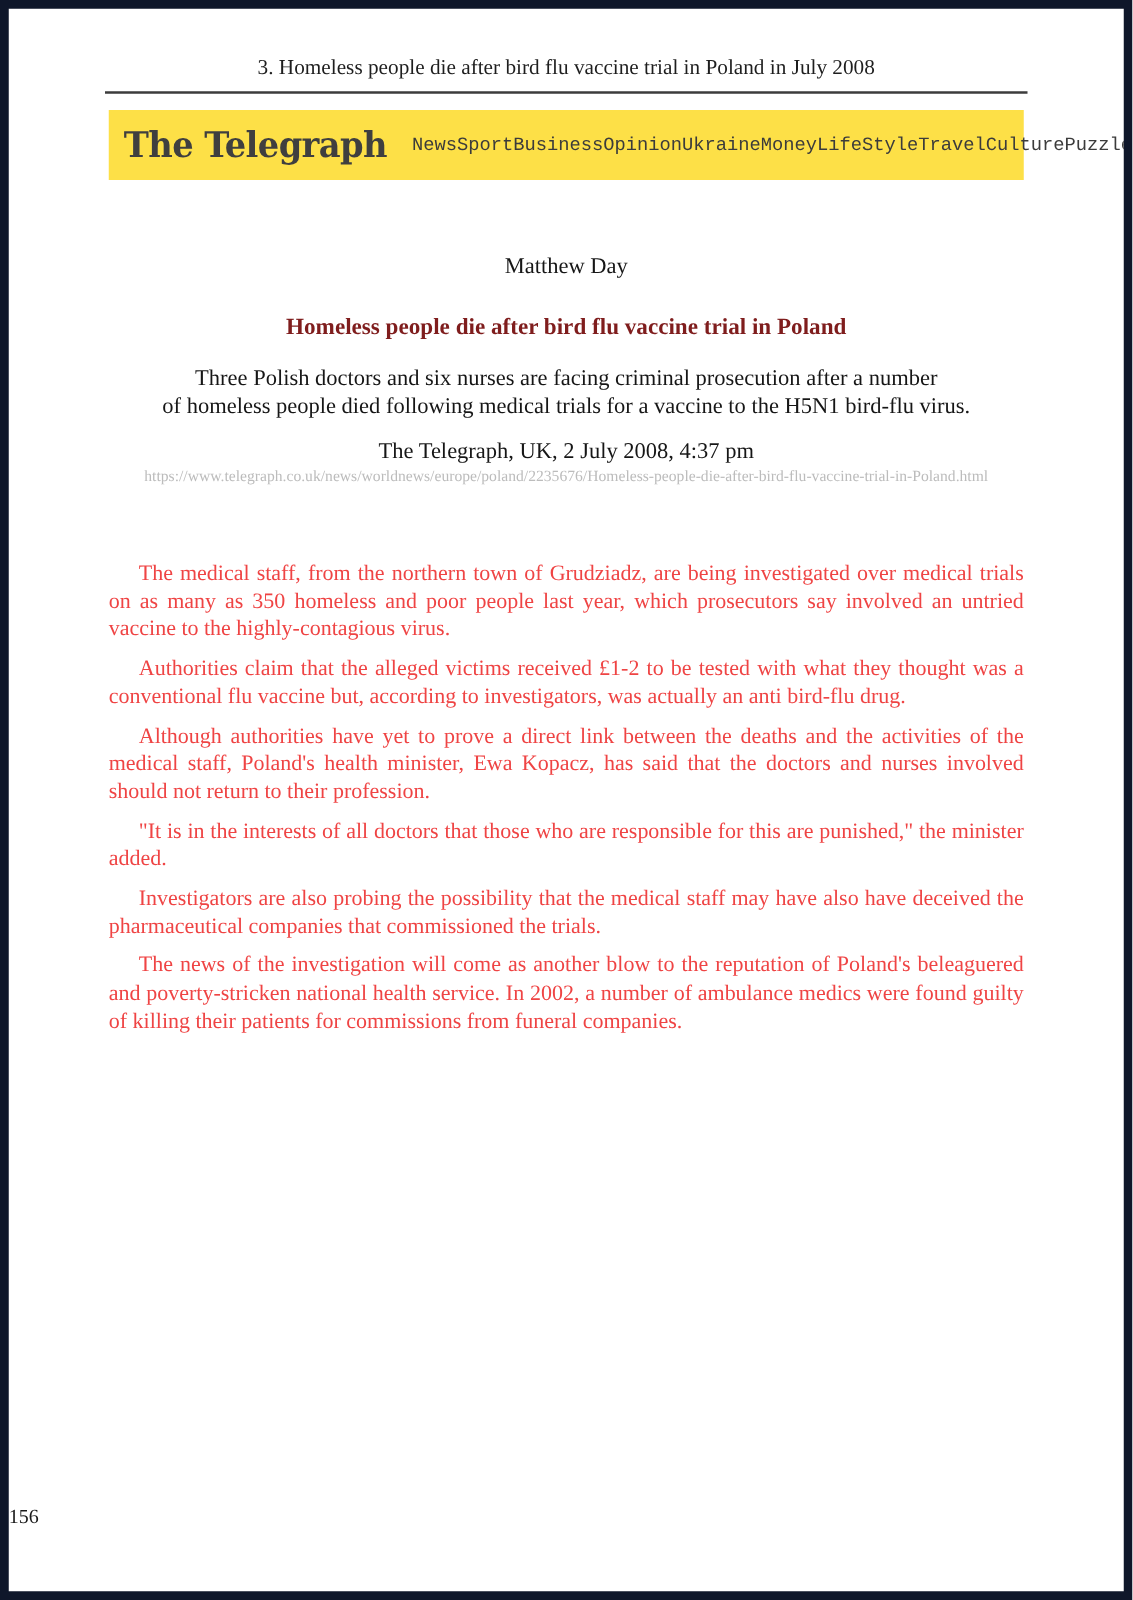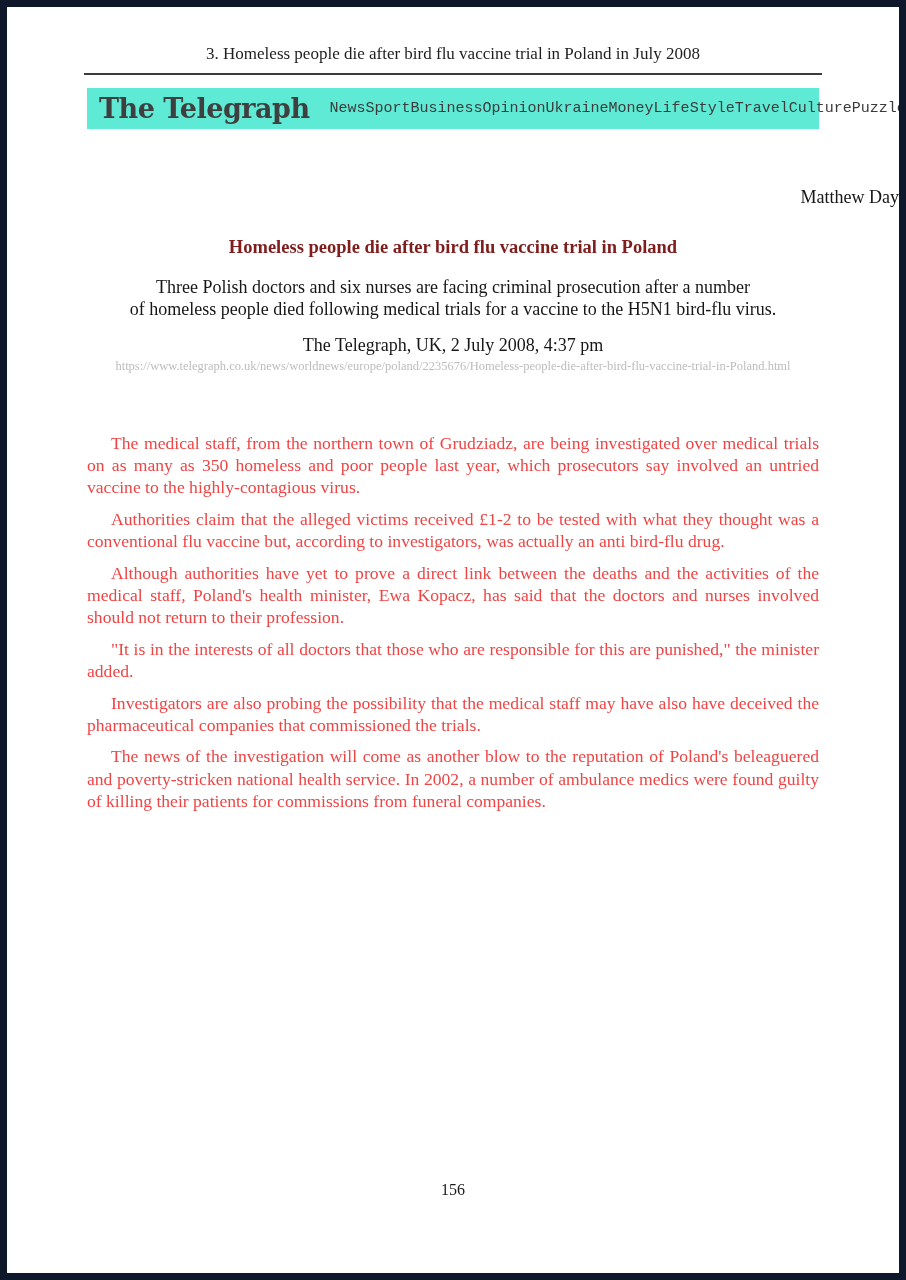--- a/index.html
+++ b/index.html
@@ -21,23 +21,23 @@
     color: #1e1e1e;
   }
   .header-rule {
     width: 738px;
     margin: 9px auto 0 auto;
     border: 0;
     border-top: 2px solid #3c3c3c;
   }
   .masthead {
     width: 732px;
-    height: 41px;
+    height: 56px;
     margin: 13px auto 0 auto;
-    background: #5eead4;
+    background: #fde047;
     display: flex;
     align-items: center;
     padding: 0 14px 0 12px;
   }
   .masthead-logo {
     font-family: "DejaVu Serif", serif;
     font-weight: bold;
     font-size: 27px;
     color: #3f3f3f;
     letter-spacing: -0.5px;
@@ -49,21 +49,21 @@
     display: flex;
     justify-content: space-between;
     align-items: center;
     margin-left: 20px;
     font-family: Liberation Mono, monospace;
     font-size: 15px;
     color: #3b3b3b;
   }
   .byline {
     margin-top: 58px;
-    text-align: right;
+    text-align: center;
     font-size: 18px;
   }
   .article-title {
     margin-top: 29px;
     text-align: center;
     font-size: 18.5px;
     font-weight: bold;
     color: #7f1d1d;
   }
   .subtitle {
@@ -94,24 +94,24 @@
     line-height: 22.4px;
     text-align: justify;
     color: #ef4444;
   }
   .article-body p {
     margin: 0 0 9px 0;
     text-indent: 24px;
   }
   .page-number {
     position: absolute;
-    top: 1174px;
+    top: 1198px;
     left: 0;
     width: 100%;
-    text-align: center;
+    text-align: left;
     font-size: 16px;
     color: #1a1a1a;
   }
 </style>
 </head>
 <body>
 
 <div class="page">
 
   <div class="running-header">3. Homeless people die after bird flu vaccine trial in Poland in July 2008</div>

